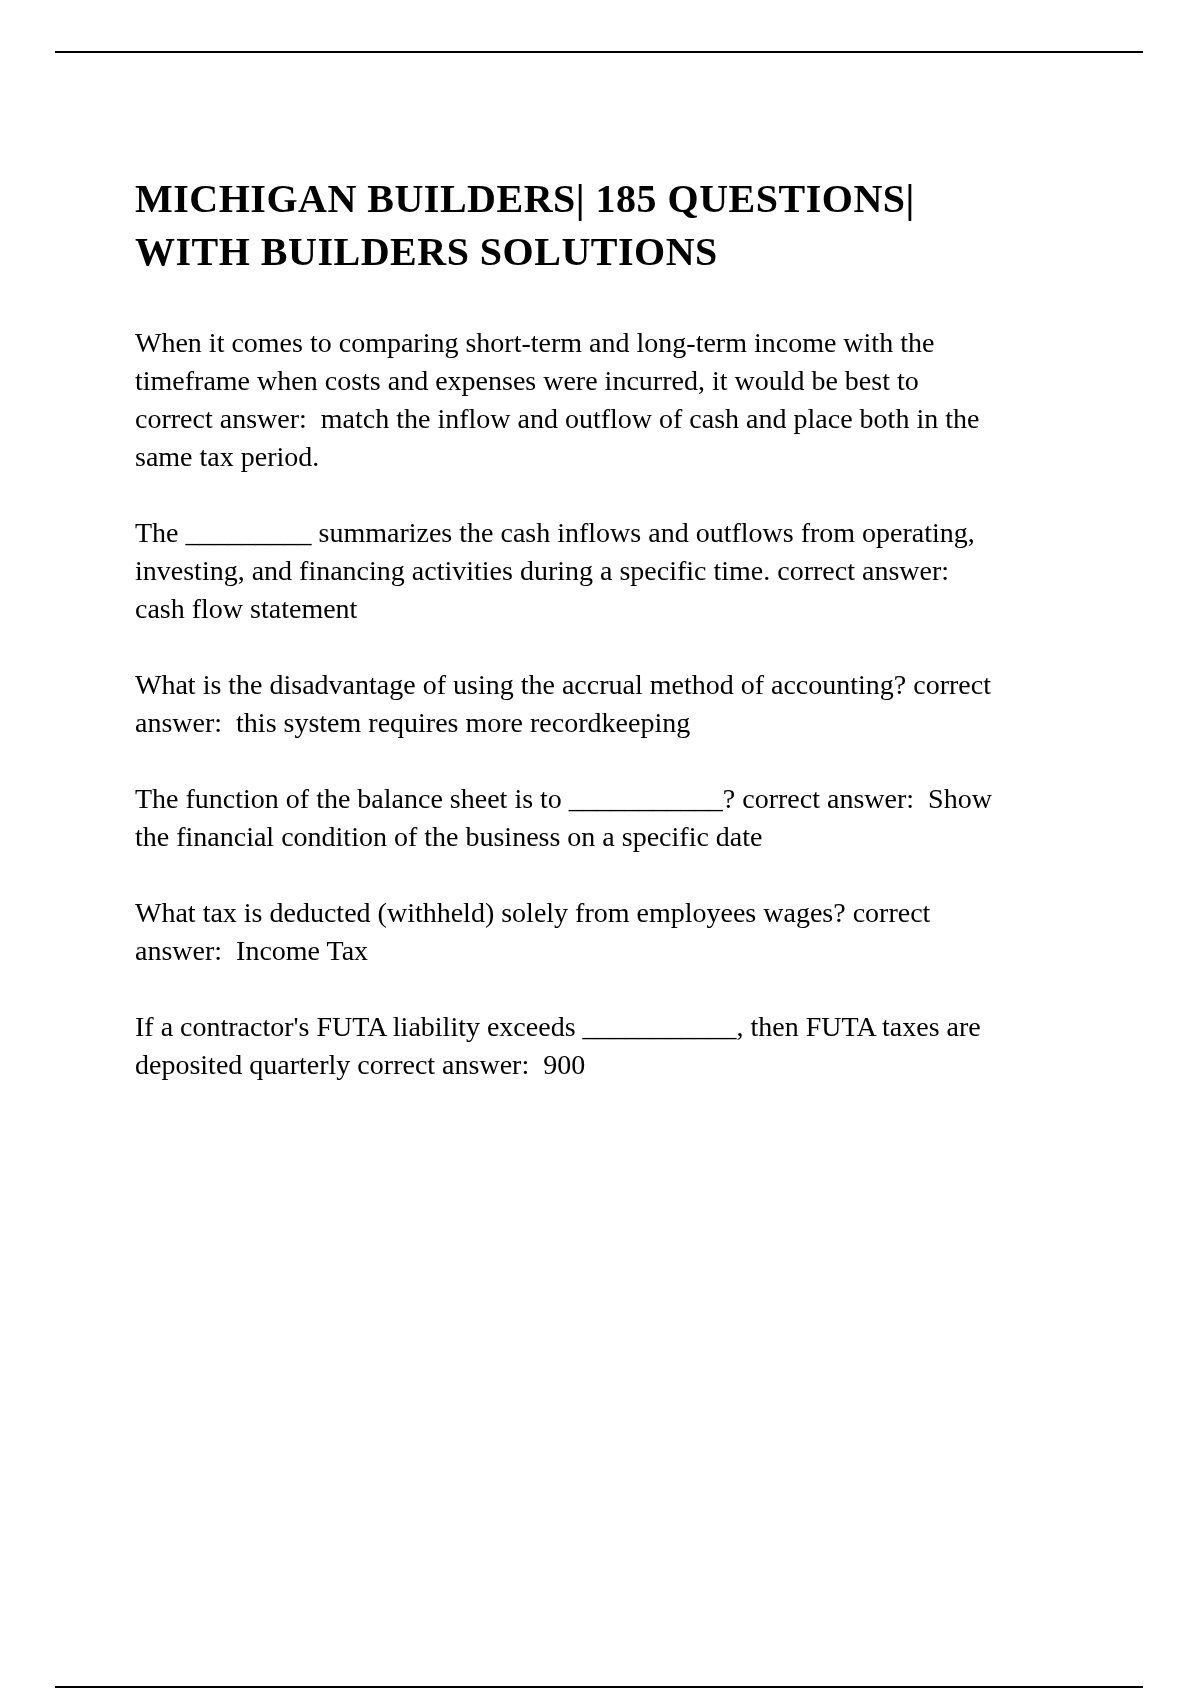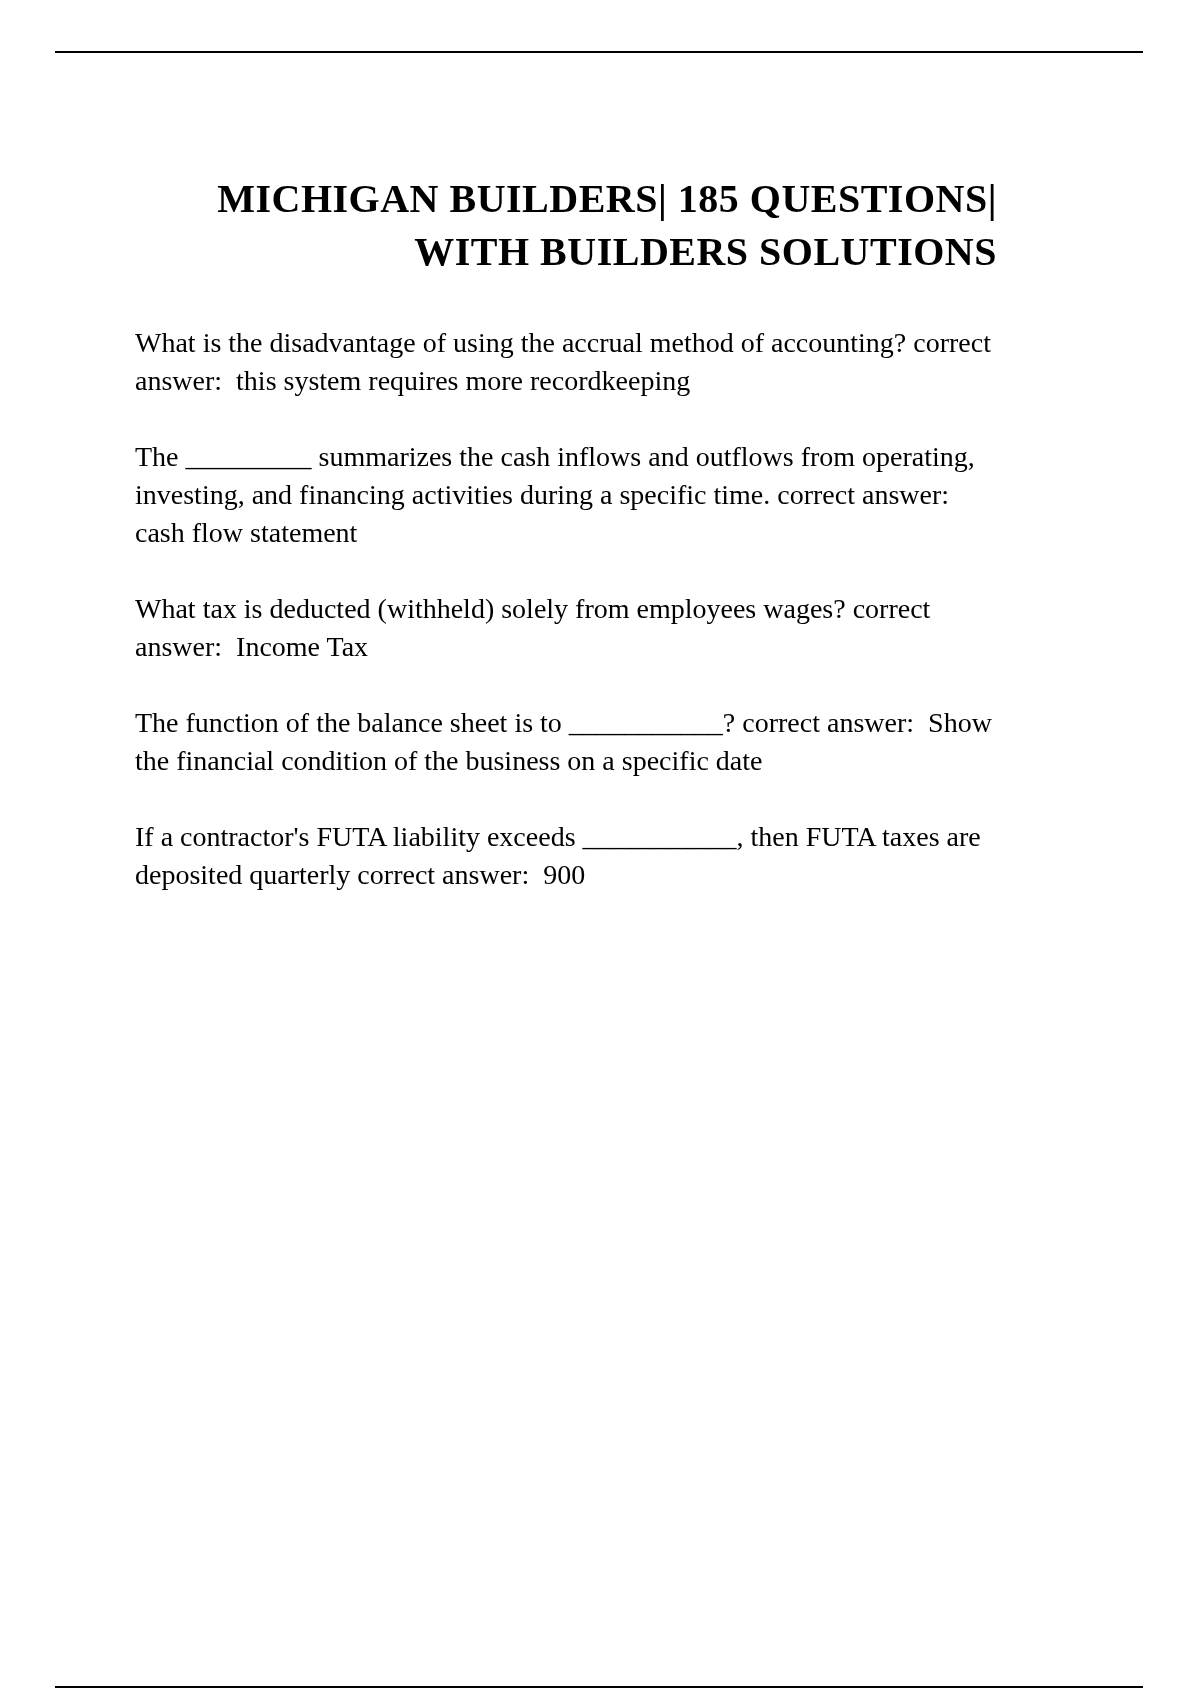--- a/index.html
+++ b/index.html
@@ -27,21 +27,21 @@
   .rule-top { top: 51px; }
   .rule-bottom { top: 1686px; }
   .content {
     position: absolute;
     top: 172px;
     left: 135px;
     width: 862px;
   }
   h1.doc-title {
     margin: 0 0 46px 0;
-    text-align: right;
+    text-align: left;
     font-size: 40px;
     font-weight: bold;
     line-height: 53px;
     letter-spacing: 0.5px;
   }
   h1.doc-title span { display: block; }
   p.qa {
     margin: 0 0 38px 0;
     font-size: 28px;
     line-height: 38px;
@@ -55,23 +55,24 @@
 
   <div class="rule rule-top"></div>
 
   <div class="content">
 
     <h1 class="doc-title">
       <span>MICHIGAN BUILDERS| 185 QUESTIONS|</span>
       <span>WITH BUILDERS SOLUTIONS</span>
     </h1>
 
+    <p class="qa">When it comes to comparing short-term and long-term income with the timeframe when costs and expenses were incurred, it would be best to correct answer:  match the inflow and outflow of cash and place both in the same tax period.</p>
+    <p class="qa">The _________ summarizes the cash inflows and outflows from operating, investing, and financing activities during a specific time. correct answer:  cash flow statement</p>
     <p class="qa">What is the disadvantage of using the accrual method of accounting? correct answer:  this system requires more recordkeeping</p>
-    <p class="qa">The _________ summarizes the cash inflows and outflows from operating, investing, and financing activities during a specific time. correct answer:  cash flow statement</p>
+    <p class="qa">The function of the balance sheet is to ___________? correct answer:  Show the financial condition of the business on a specific date</p>
     <p class="qa">What tax is deducted (withheld) solely from employees wages? correct answer:  Income Tax</p>
-    <p class="qa">The function of the balance sheet is to ___________? correct answer:  Show the financial condition of the business on a specific date</p>
     <p class="qa">If a contractor's FUTA liability exceeds ___________, then FUTA taxes are deposited quarterly correct answer:  900</p>
 
   </div>
 
   <div class="rule rule-bottom"></div>
 
 </div>
 
 </body></html>

